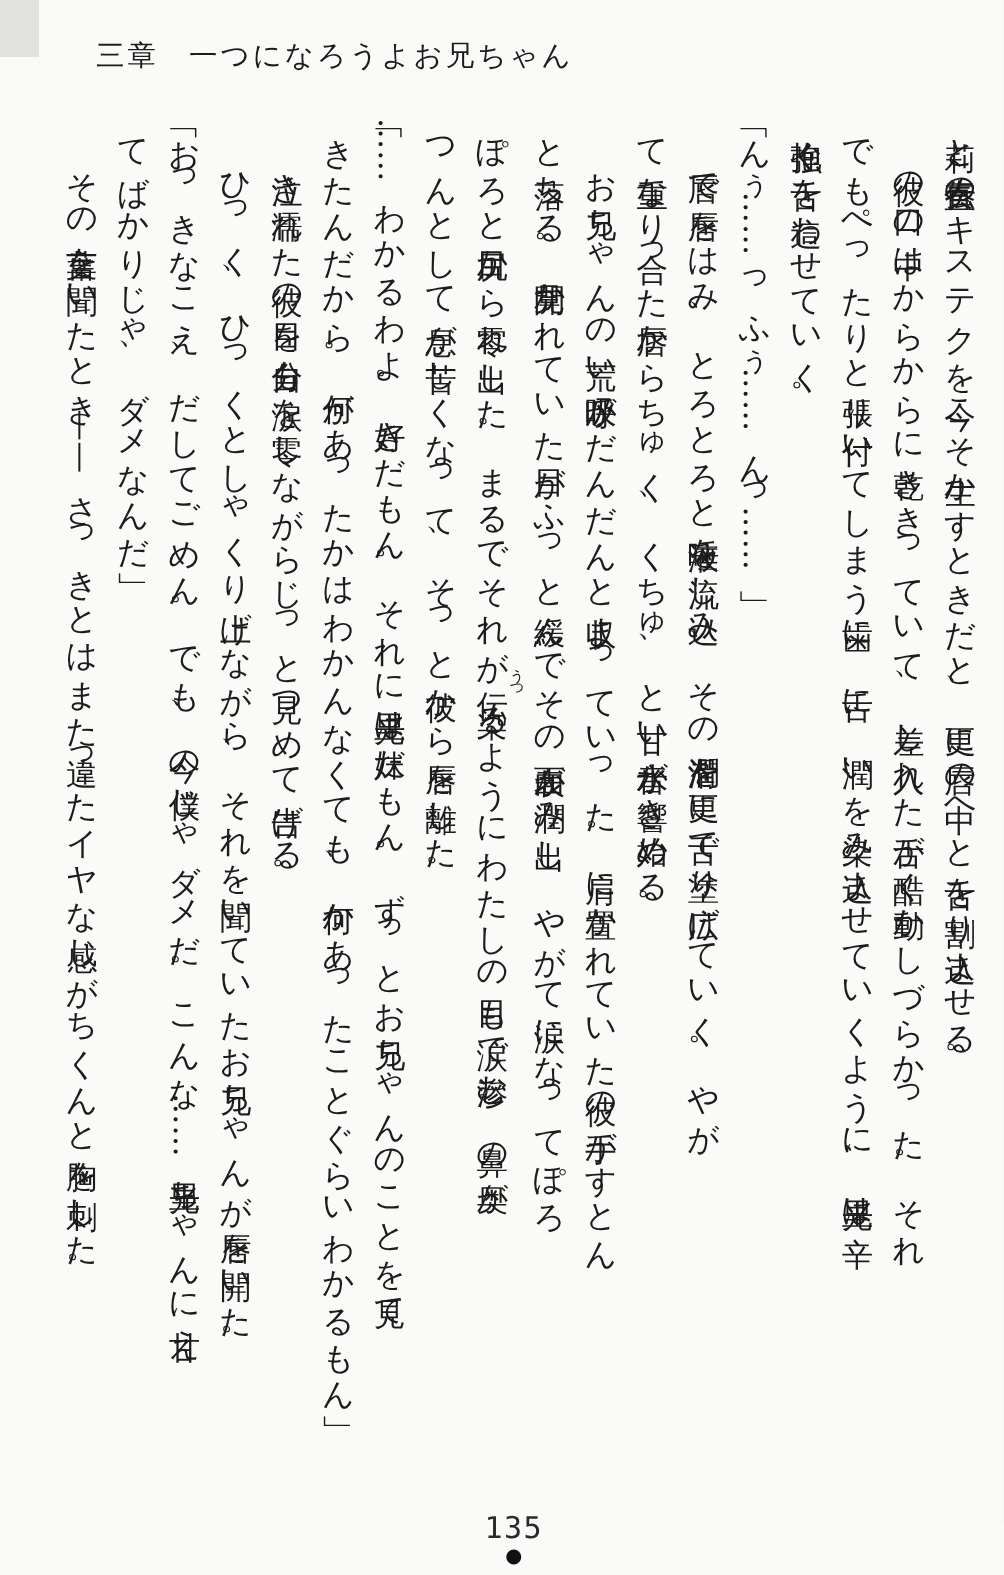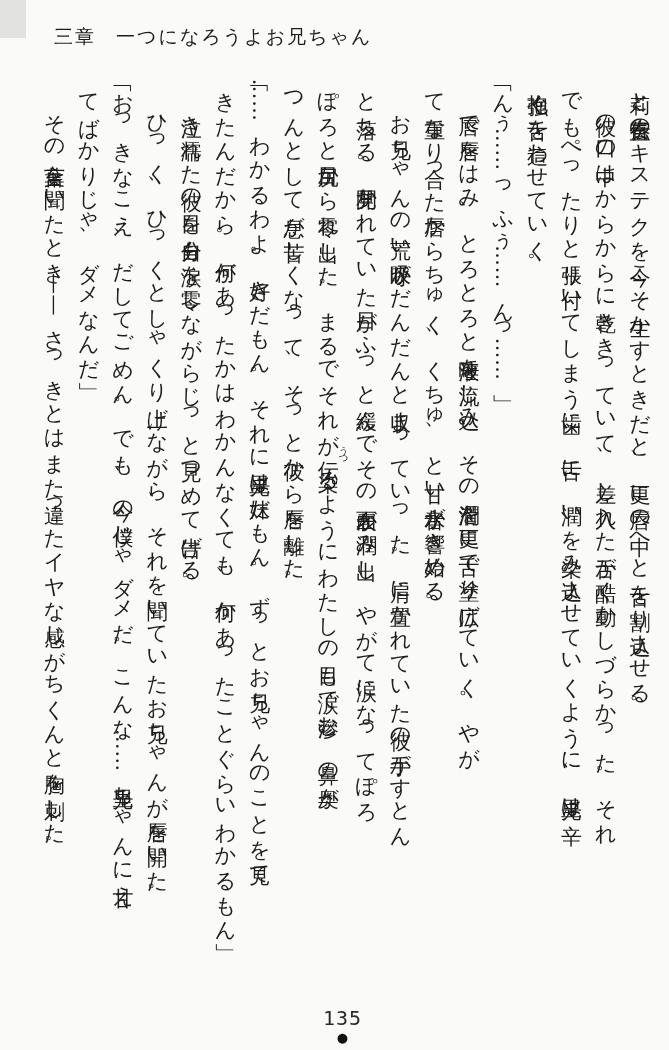--- a/index.html
+++ b/index.html
@@ -10,21 +10,21 @@
   }
   .page{
     position:relative;width:669px;height:1050px;
     background:#fafaf8;color:#1c1c1c;overflow:hidden;
   }
   .scan-corner{
     position:absolute;left:0;top:0;width:26px;height:38px;
     background:#e2e2e0;
   }
   .header{
-    position:absolute;left:54px;top:24px;
+    position:absolute;left:64px;top:24px;
     font-size:19px;letter-spacing:2px;white-space:nowrap;
   }
   .chapter-title{margin-left:20px;}
   .textbody{
     position:absolute;top:78px;right:12px;
     width:616px;height:886px;
     writing-mode:vertical-rl;
     text-orientation:mixed;
     font-size:21px;
     line-height:34.2px;

